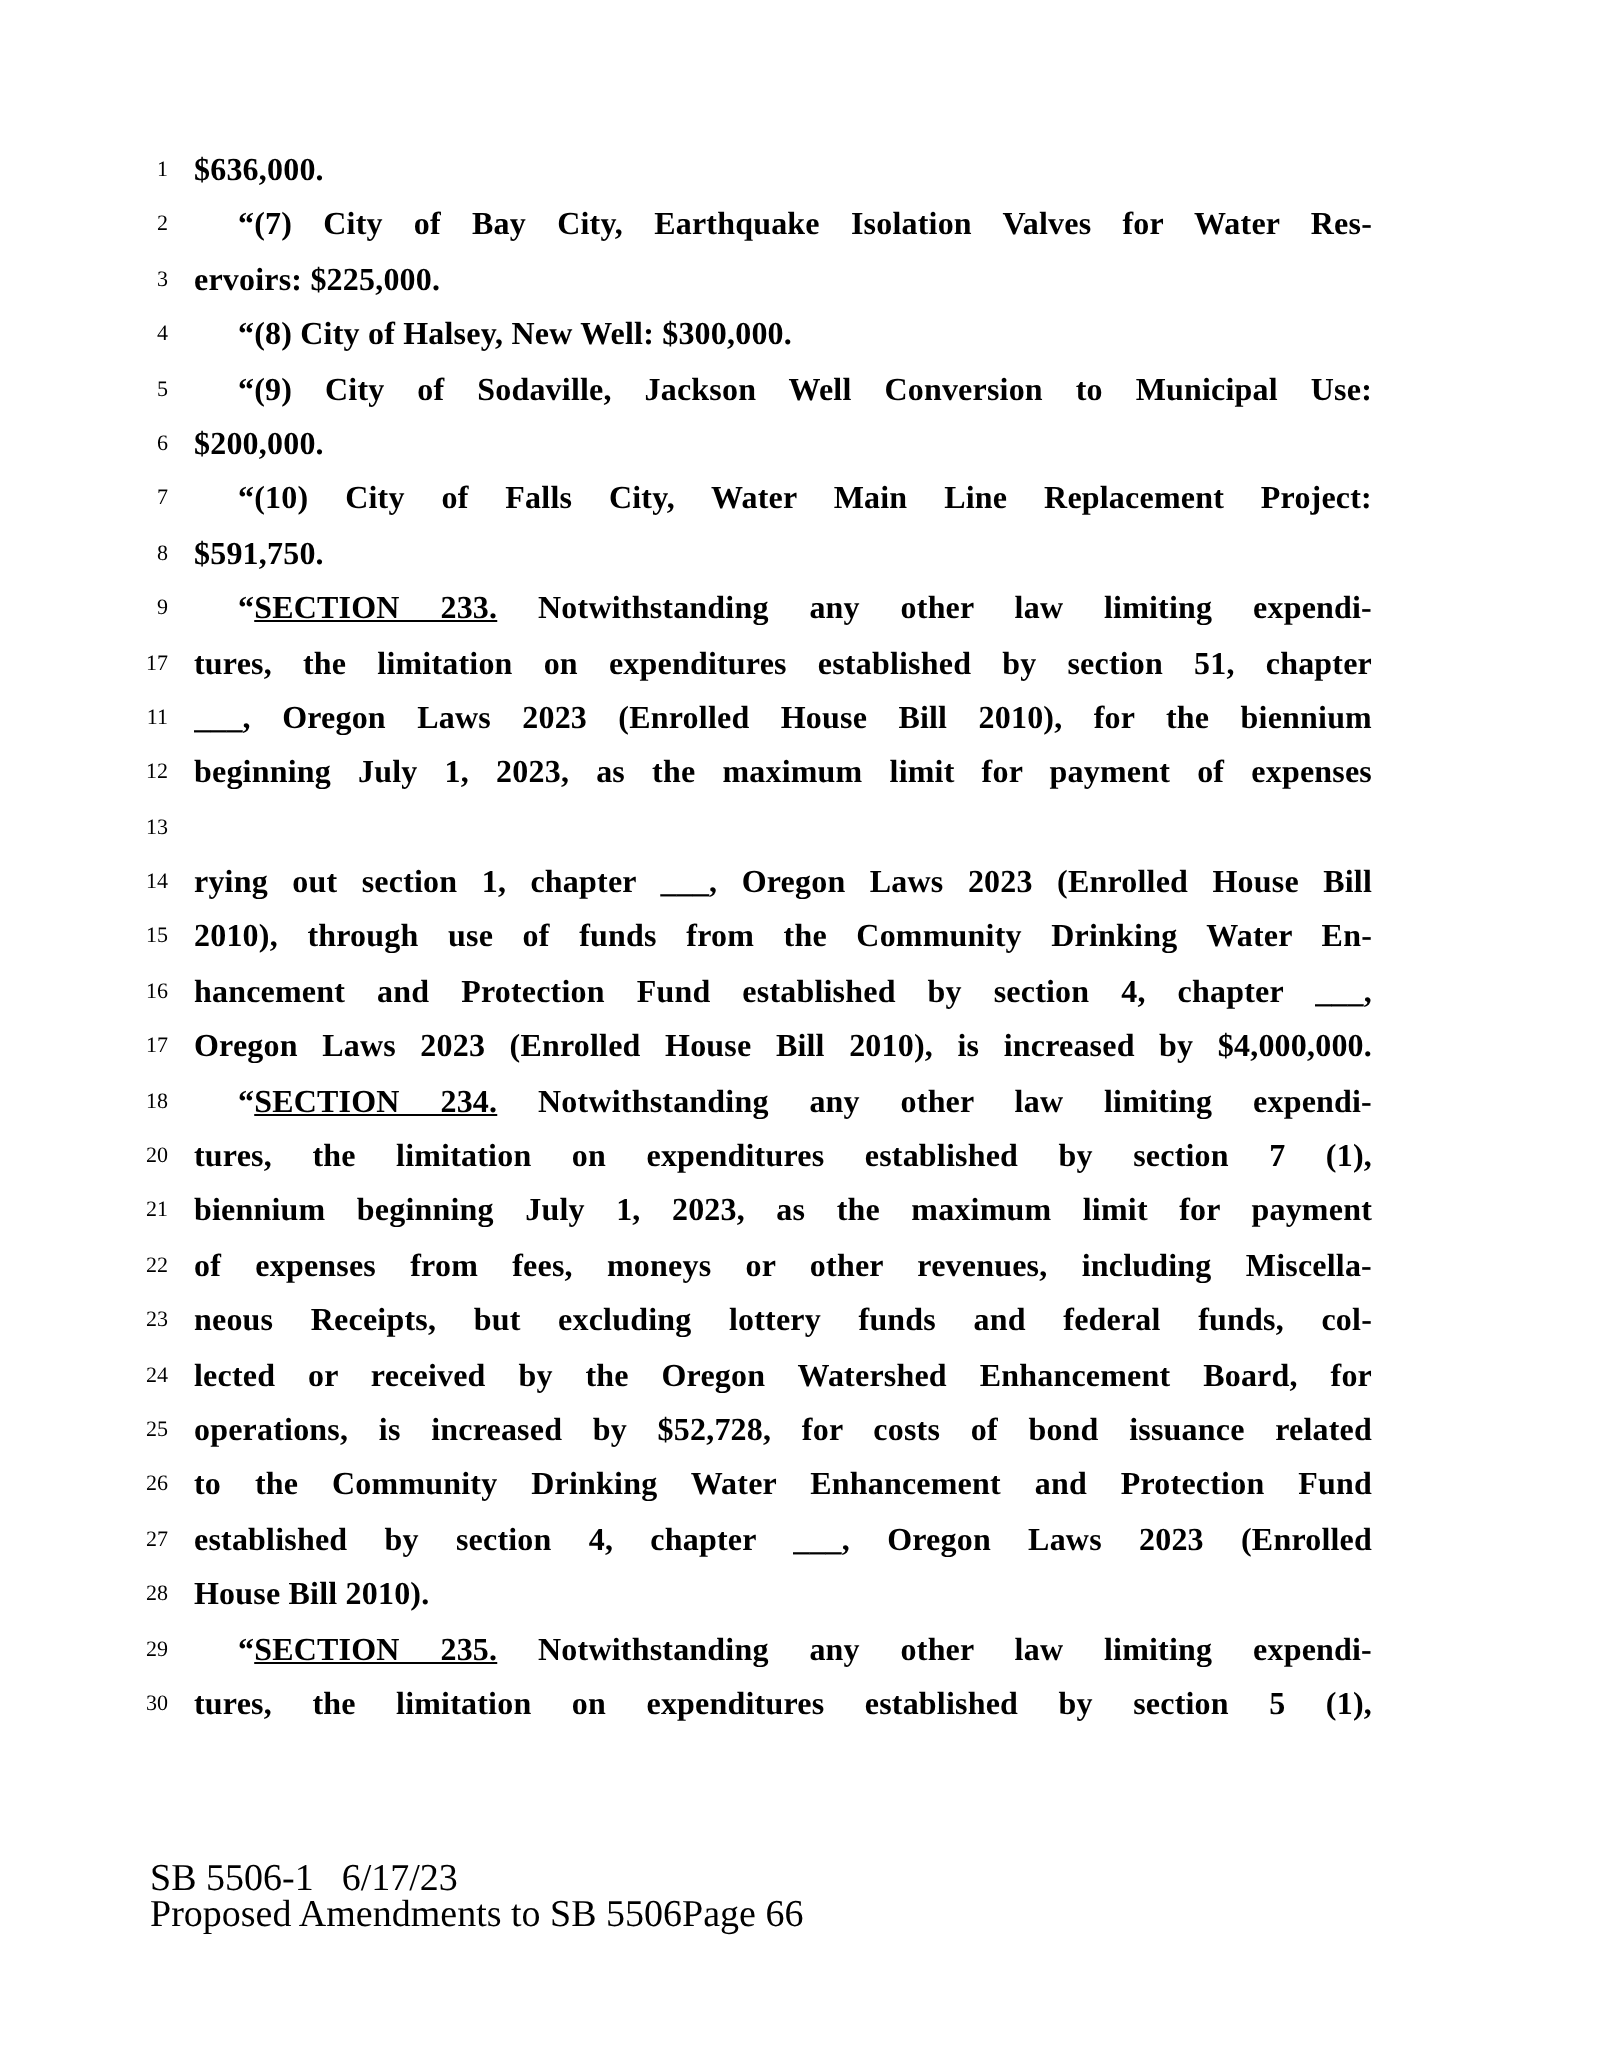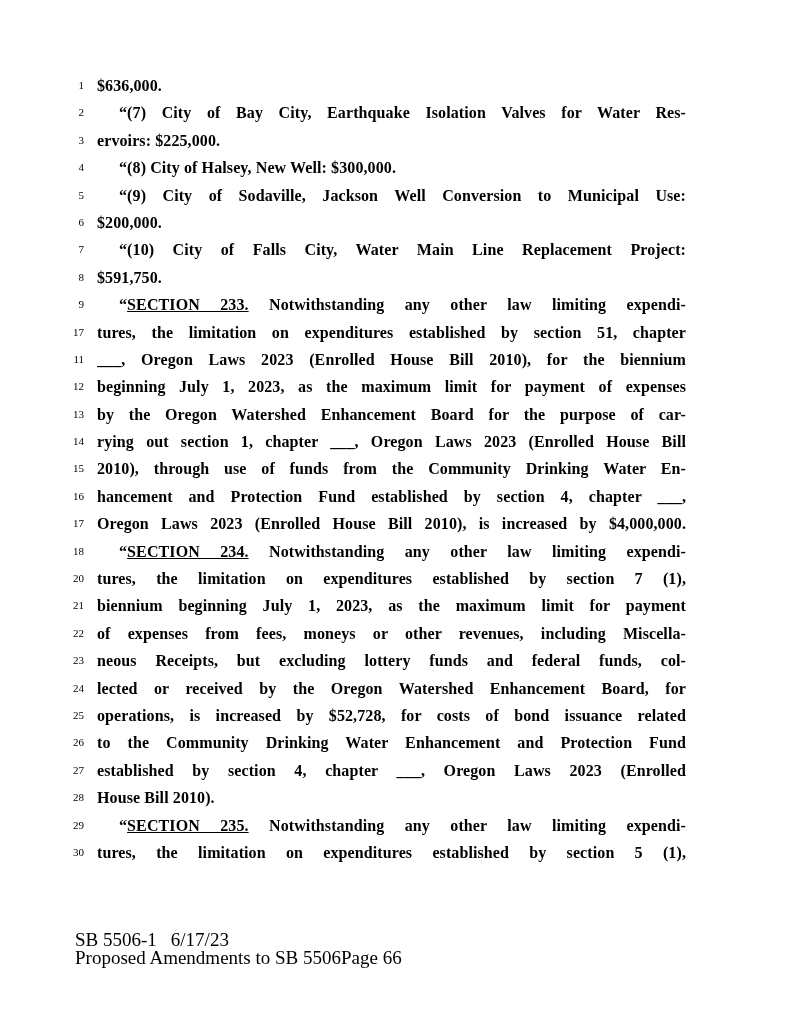--- a/index.html
+++ b/index.html
@@ -120,21 +120,20 @@
       <div class="line fill">
         <span class="line-num">11</span>
         <span class="line-text"><span>___, Oregon Laws 2023 (Enrolled House Bill 2010), for the biennium</span></span>
       </div>
       <div class="line fill">
         <span class="line-num">12</span>
         <span class="line-text"><span>beginning July 1, 2023, as the maximum limit for payment of expenses</span></span>
       </div>
       <div class="line fill">
         <span class="line-num">13</span>
-        <span class="line-text"><span>by the Oregon Watershed Enhancement Board for the purpose of car-</span></span>
       </div>
       <div class="line fill">
         <span class="line-num">14</span>
         <span class="line-text"><span>rying out section 1, chapter ___, Oregon Laws 2023 (Enrolled House Bill</span></span>
       </div>
       <div class="line fill">
         <span class="line-num">15</span>
         <span class="line-text"><span>2010), through use of funds from the Community Drinking Water En-</span></span>
       </div>
       <div class="line fill">

